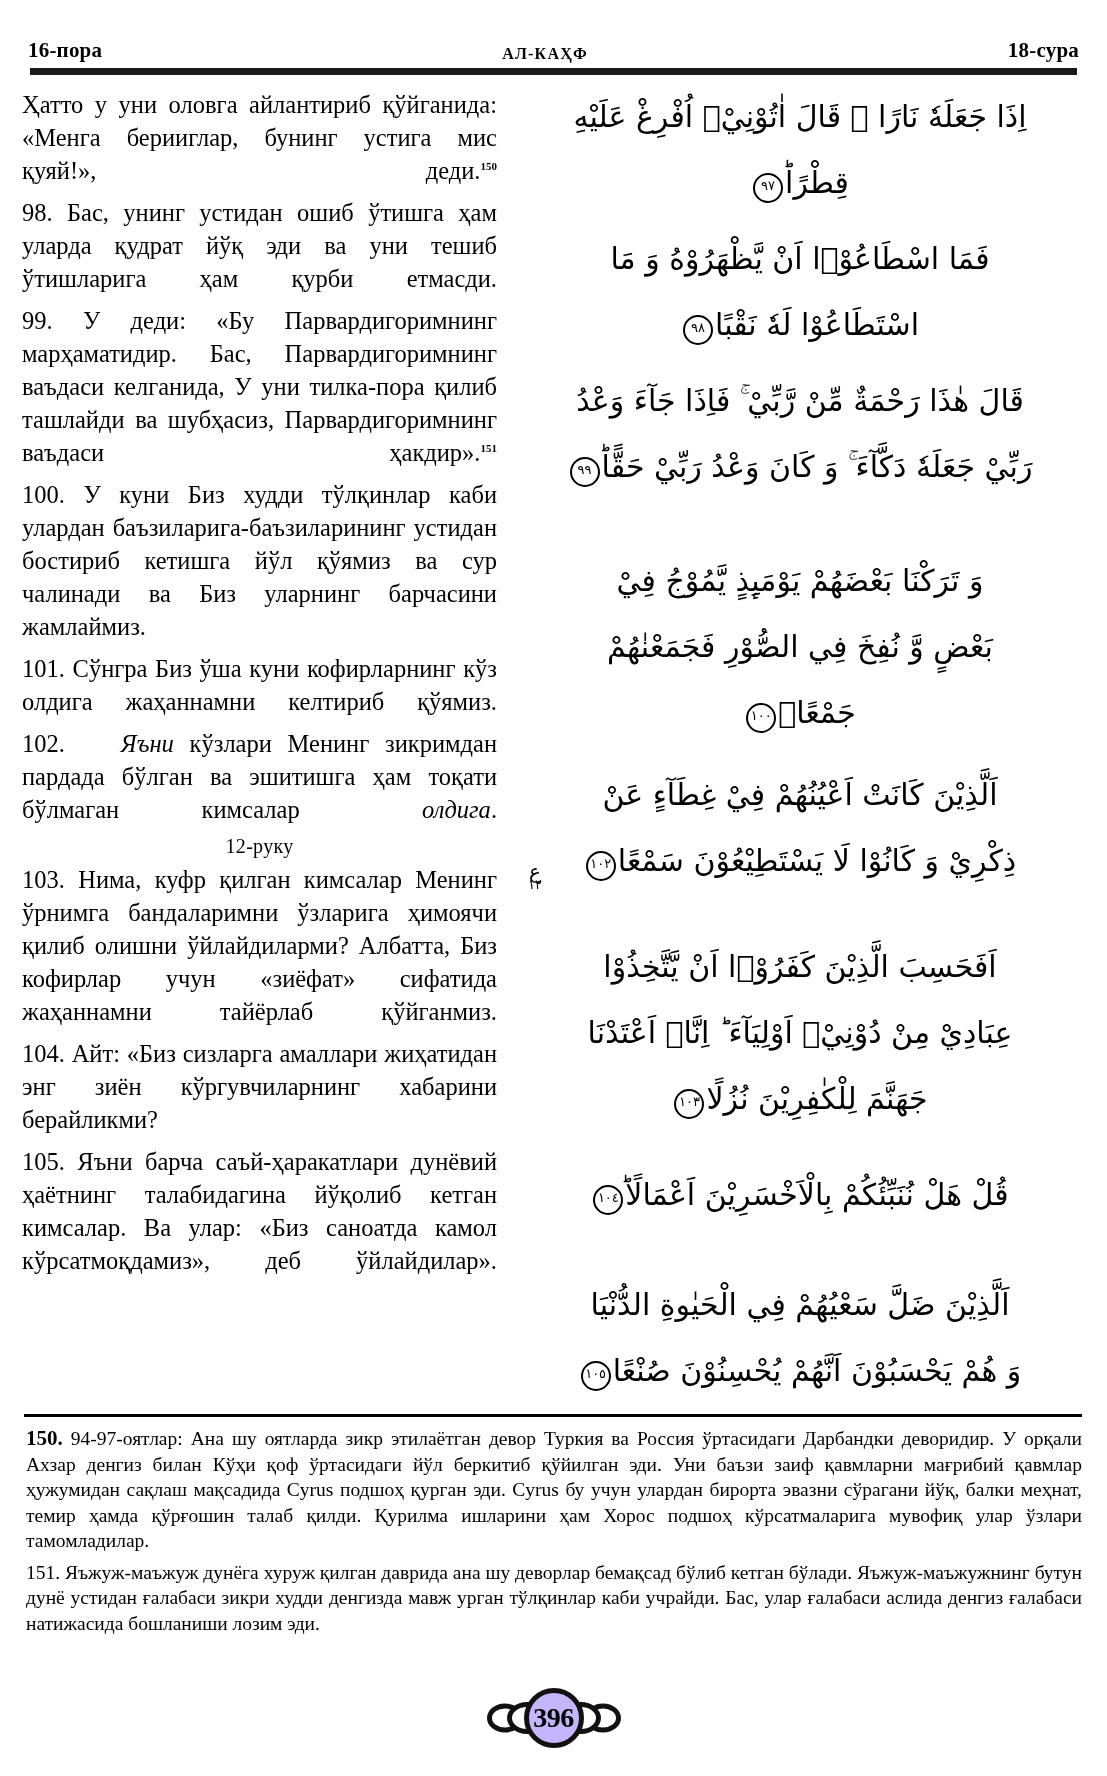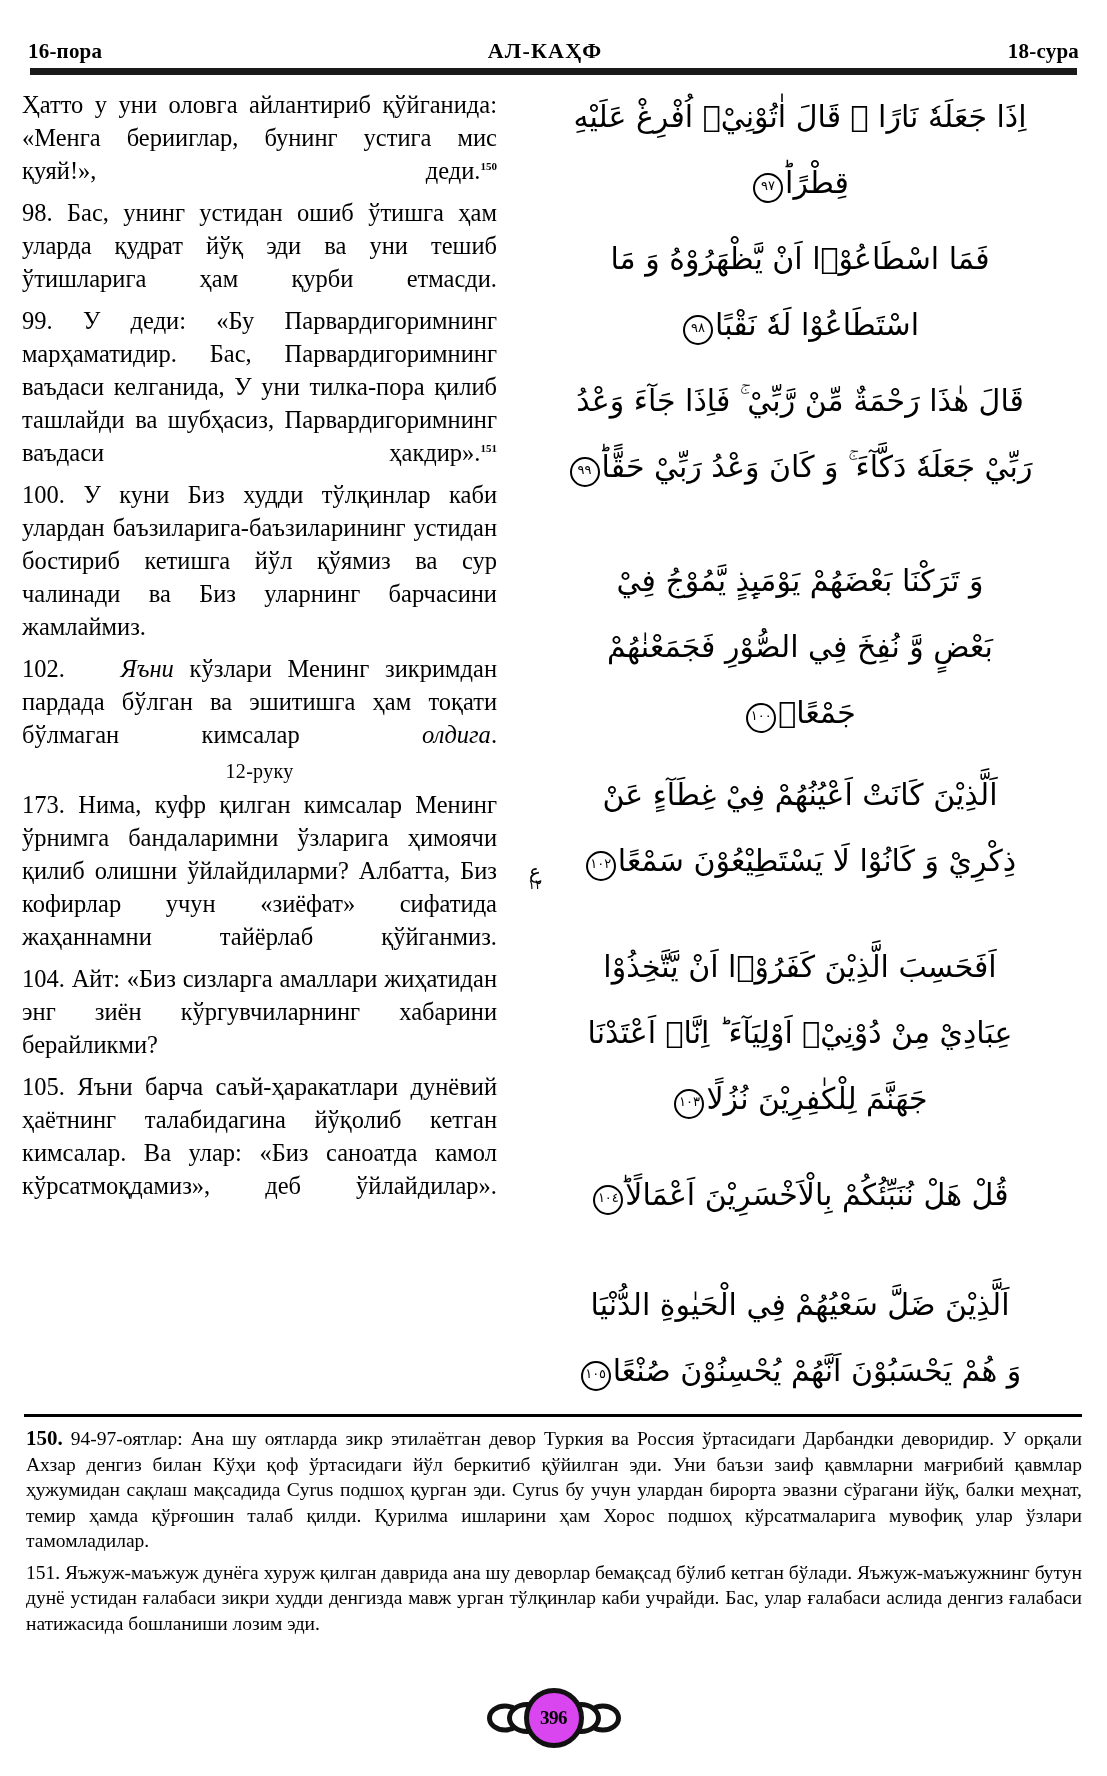--- a/index.html
+++ b/index.html
@@ -32,21 +32,21 @@
     width: 1051px;
     display: flex;
     align-items: flex-end;
     justify-content: space-between;
     font-family: "Liberation Serif", "DejaVu Serif", serif;
     font-weight: bold;
     font-size: 21px;
     letter-spacing: 0.2px;
   }
   .runhead .center {
-    font-size: 22px;
+    font-size: 16px;
     letter-spacing: 1.2px;
     transform: translateX(-10px);
   }
   .runhead .right { text-align: right; }
 
   .head-rule {
     position: absolute;
     left: 30px;
     top: 68px;
     width: 1047px;
@@ -192,27 +192,27 @@
     align-items: center;
     justify-content: center;
   }
   .med-core {
     position: relative;
     z-index: 3;
     width: 50px;
     height: 50px;
     border: 5px solid #111;
     border-radius: 50%;
-    background: #d946ef;
+    background: #c4b5fd;
     display: flex;
     align-items: center;
     justify-content: center;
     font-family: "Liberation Serif", serif;
     font-weight: bold;
-    font-size: 19px;
+    font-size: 28px;
     letter-spacing: -0.5px;
   }
   .med-lobe {
     position: absolute;
     top: 50%;
     width: 30px;
     height: 22px;
     border: 5px solid #111;
     border-radius: 50%;
     background: #fff;
@@ -241,26 +241,27 @@
     <div class="col-uz">
 
       <p class="uzp jfull"><span>Ҳатто у уни оловга айлантириб қўйганида: «Менга берииглар, бунинг устига мис қуяй!», деди.</span><span class="sup">150</span></p>
 
       <p class="uzp jfull"><span>98.</span> <span>Бас, унинг устидан ошиб ўтишга ҳам уларда қудрат йўқ эди ва уни тешиб ўтишларига ҳам қурби етмасди.</span></p>
 
       <p class="uzp jfull"><span>99.</span> <span>У деди: «Бу Парвардигоримнинг марҳаматидир. Бас, Парвардигоримнинг ваъдаси келганида, У уни тилка-пора қилиб ташлайди ва шубҳасиз, Парвардигоримнинг ваъдаси ҳакдир».</span><span class="sup">151</span></p>
 
       <p class="uzp jfull"><span>100.</span> <span>У куни Биз худди тўлқинлар каби улардан баъзиларига-баъзиларининг устидан бостириб кетишга йўл қўямиз ва сур чалинади ва Биз уларнинг барчасини жамлаймиз.</span></p>
 
+      <p class="uzp jfull"><span>101.</span> <span>Сўнгра Биз ўша куни кофирларнинг кўз олдига жаҳаннамни келтириб қўямиз.</span></p>
 
       <p class="uzp jfull"><span>102.</span> <span class="it">Яъни</span> <span>кўзлари Менинг зикримдан пардада бўлган ва эшитишга ҳам тоқати бўлмаган кимсалар</span> <span class="it">олдига</span>.</p>
 
       <div class="ruku-head">12-руку</div>
 
-      <p class="uzp jfull"><span>173.</span> <span>Нима, куфр қилган кимсалар Менинг ўрнимга бандаларимни ўзларига ҳимоячи қилиб олишни ўйлайдиларми? Албатта, Биз кофирлар учун «зиёфат» сифатида жаҳаннамни тайёрлаб қўйганмиз.</span></p>
+      <p class="uzp jfull"><span>103.</span> <span>Нима, куфр қилган кимсалар Менинг ўрнимга бандаларимни ўзларига ҳимоячи қилиб олишни ўйлайдиларми? Албатта, Биз кофирлар учун «зиёфат» сифатида жаҳаннамни тайёрлаб қўйганмиз.</span></p>
 
       <p class="uzp jfull"><span>104.</span> <span>Айт: «Биз сизларга амаллари жиҳатидан энг зиён кўргувчиларнинг хабарини берайликми?</span></p>
 
       <p class="uzp jfull"><span>105.</span> <span>Яъни барча саъй-ҳаракатлари дунёвий ҳаётнинг талабидагина йўқолиб кетган кимсалар. Ва улар: «Биз саноатда камол кўрсатмоқдамиз», деб ўйлайдилар».</span></p>
 
     </div>
 
     <div class="col-ar">
 
       <div class="arp">

